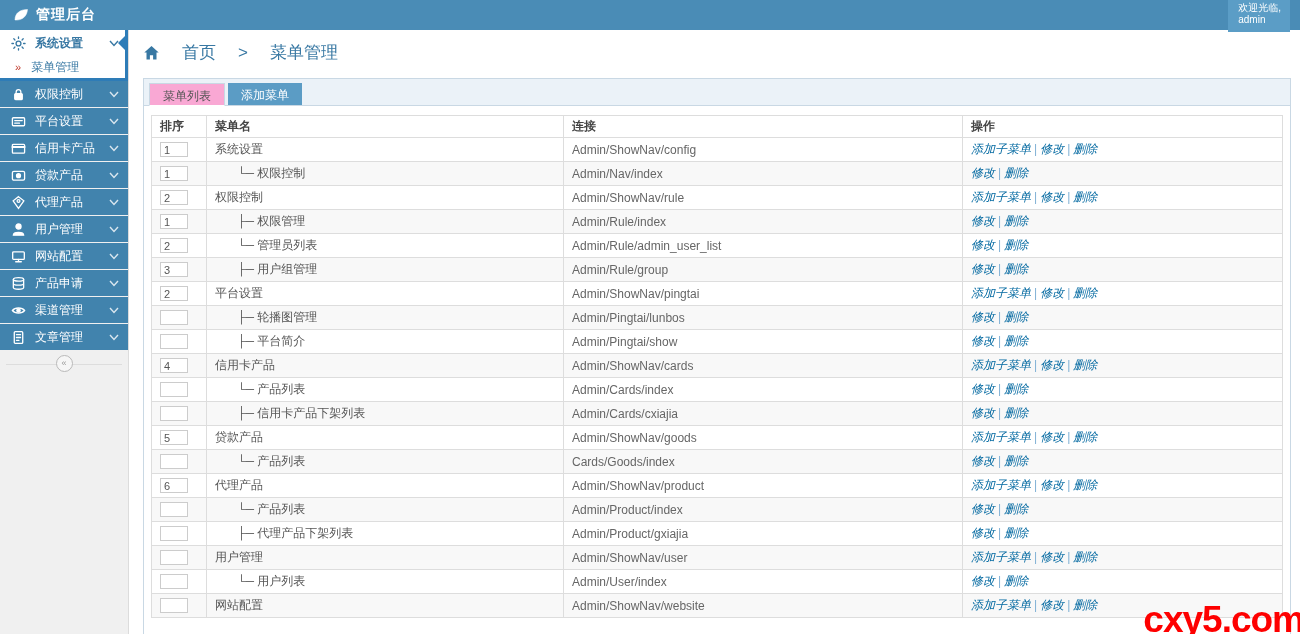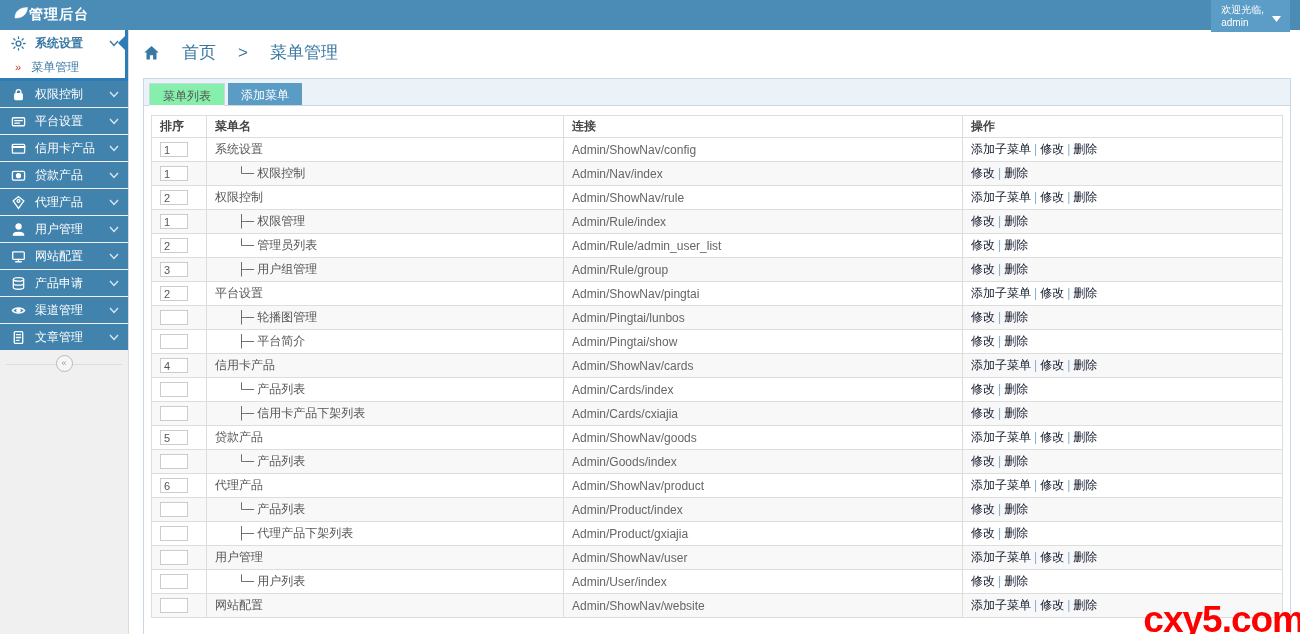--- a/index.html
+++ b/index.html
@@ -3,23 +3,23 @@
 <meta charset="utf-8">
 <style>
   * { box-sizing: border-box; margin: 0; padding: 0; }
   html,body { width:1300px; height:634px; }
   body {
     position: relative; overflow: hidden; background:#fff;
     font-family:"Liberation Sans","DejaVu Sans",sans-serif; font-size:12px; color:#555;
   }
   
   .topbar { position:absolute; top:0; left:0; width:1300px; height:30px; background:#4a8cb6; display:flex; align-items:center; color:#fff; z-index:5; }
-  .logo { display:flex; align-items:flex-start; padding-left:13px; font-size:14px; font-weight:bold; letter-spacing:1px; }
+  .logo { display:flex; align-items:center; gap:7px; padding-left:13px; font-size:14px; font-weight:bold; letter-spacing:1px; }
   .logo svg { display:block; }
-  .userbox { margin-left:auto; margin-right:10px; background:#5b9dc6; height:33px; padding:3px 9px 0 10px; display:flex; align-items:center; gap:8px; cursor:pointer; }
+  .userbox { margin-left:auto; margin-right:10px; background:#5b9dc6; height:33px; padding:3px 9px 0 10px; display:flex; align-items:center; gap:8px; cursor:pointer;flex-direction:column; }
   .usertext { font-size:10px; line-height:1.25; }
   .caret { display:block; margin-top:2px; }
   
   .sidebar { position:absolute; top:30px; left:0; bottom:0; width:129px; background:#f0f0f0; border-right:1px solid #dcdcdc; }
   .side-active { position:relative; background:#fff; height:26px; display:flex; align-items:center; padding:0 6px 0 11px; color:#3878a3; font-weight:bold; border-right:3px solid #2e7cb7; cursor:pointer; }
   .side-active .lbl { margin-left:9px; font-size:12px; }
   .side-active .chev { margin-left:auto; color:#3878a3; }
   .side-active .notch { position:absolute; right:-3px; top:3px; width:0; height:0; border-top:10px solid transparent; border-bottom:10px solid transparent; border-right:10px solid #2e7cb7; }
   .side-sub { background:#fff; height:25px; display:flex; align-items:center; padding-left:15px; color:#3878a3; border-right:3px solid #2e7cb7; border-bottom:3px solid #2e7cb7; cursor:pointer; }
   .side-sub .red-arr { color:#c0392b; font-size:11px; margin-right:10px; }
@@ -31,32 +31,32 @@
   .collapse-row::before { content:""; position:absolute; left:6px; right:6px; top:9px; border-top:1px solid #ddd; }
   .collapse-btn { position:relative; display:inline-block; width:17px; height:17px; border:1px solid #b9b9b9; border-radius:50%; background:#f6f6f6; color:#9a9a9a; font-size:9px; line-height:15px; cursor:pointer; z-index:1; }
   
   .main { position:absolute; left:130px; top:30px; right:0; bottom:0; background:#fff; }
   .breadcrumb { display:flex; align-items:center; gap:22px; padding:11px 0 0 13px; color:#3878a3; font-size:17px; }
   .breadcrumb svg { display:block; margin-top:1px; }
   .bc-home { cursor:pointer; }
   .panel { position:absolute; left:13px; right:9px; top:48px; bottom:-20px; border:1px solid #c9d8e4; background:#fff; }
   .tabbar { background:#ebf2f8; border-bottom:1px solid #c9d8e4; height:27px; padding:4px 0 0 5px; display:flex; gap:3px; }
   .tab { font-size:12px; padding:4px 13px 5px 13px; cursor:pointer; }
-  .tab.active { background:#86efac; color:#555; border:1px solid #c9d8e4; border-bottom:1px solid #fff; margin-bottom:-1px; }
+  .tab.active { background:#f9a8d4; color:#555; border:1px solid #c9d8e4; border-bottom:1px solid #fff; margin-bottom:-1px; }
   .tab.inactive { background:#5b9cc5; color:#fff; }
   .panel-body { padding:9px 7px; }
   table { width:100%; border-collapse:collapse; table-layout:fixed; }
   th, td { border:1px solid #ddd; padding:2px 8px; text-align:left; font-size:12px; overflow:hidden; white-space:nowrap; }
   th { font-weight:bold; color:#444; height:19px; }
   td { height:24px; color:#555; }
   tbody tr:nth-child(even) { background:#f8f8f8; }
   .sort-input { width:28px; height:15px; border:1px solid #ccc; background:#fff; font-size:11px; padding:0 3px; color:#555; font-family:inherit; }
   .name-child { padding-left:30px; }
   .link-col { color:#666; }
-  .ops a { color:#0f172a; text-decoration:none; cursor:pointer; }
+  .ops a { color:#0369a1; text-decoration:none; cursor:pointer;font-style:italic; }
   .ops .sep { color:#7fb0d4; padding:0 3px; }
   
   .watermark { position:absolute; right:-4px; bottom:-7px; color:#fe0000; font-weight:bold; font-size:37px; letter-spacing:-1px; z-index:9; }
 </style>
 </head>
 <body>
 
 <div class="topbar">
   <div class="logo">
     <span>
@@ -352,21 +352,21 @@
             </tr>
             <tr>
               <td><input class="sort-input" value="5" style=""></td>
               <td>贷款产品</td>
               <td class="link-col">Admin/ShowNav/goods</td>
               <td class="ops"><a>添加子菜单</a><span class="sep">|</span><a>修改</a><span class="sep">|</span><a>删除</a></td>
             </tr>
             <tr>
               <td><input class="sort-input" style=""></td>
               <td class="name-child">└─ 产品列表</td>
-              <td class="link-col">Admin/Goods/index</td>
+              <td class="link-col">Cards/Goods/index</td>
               <td class="ops"><a>修改</a><span class="sep">|</span><a>删除</a></td>
             </tr>
             <tr>
               <td><input class="sort-input" value="6" style=""></td>
               <td>代理产品</td>
               <td class="link-col">Admin/ShowNav/product</td>
               <td class="ops"><a>添加子菜单</a><span class="sep">|</span><a>修改</a><span class="sep">|</span><a>删除</a></td>
             </tr>
             <tr>
               <td><input class="sort-input" style=""></td>

